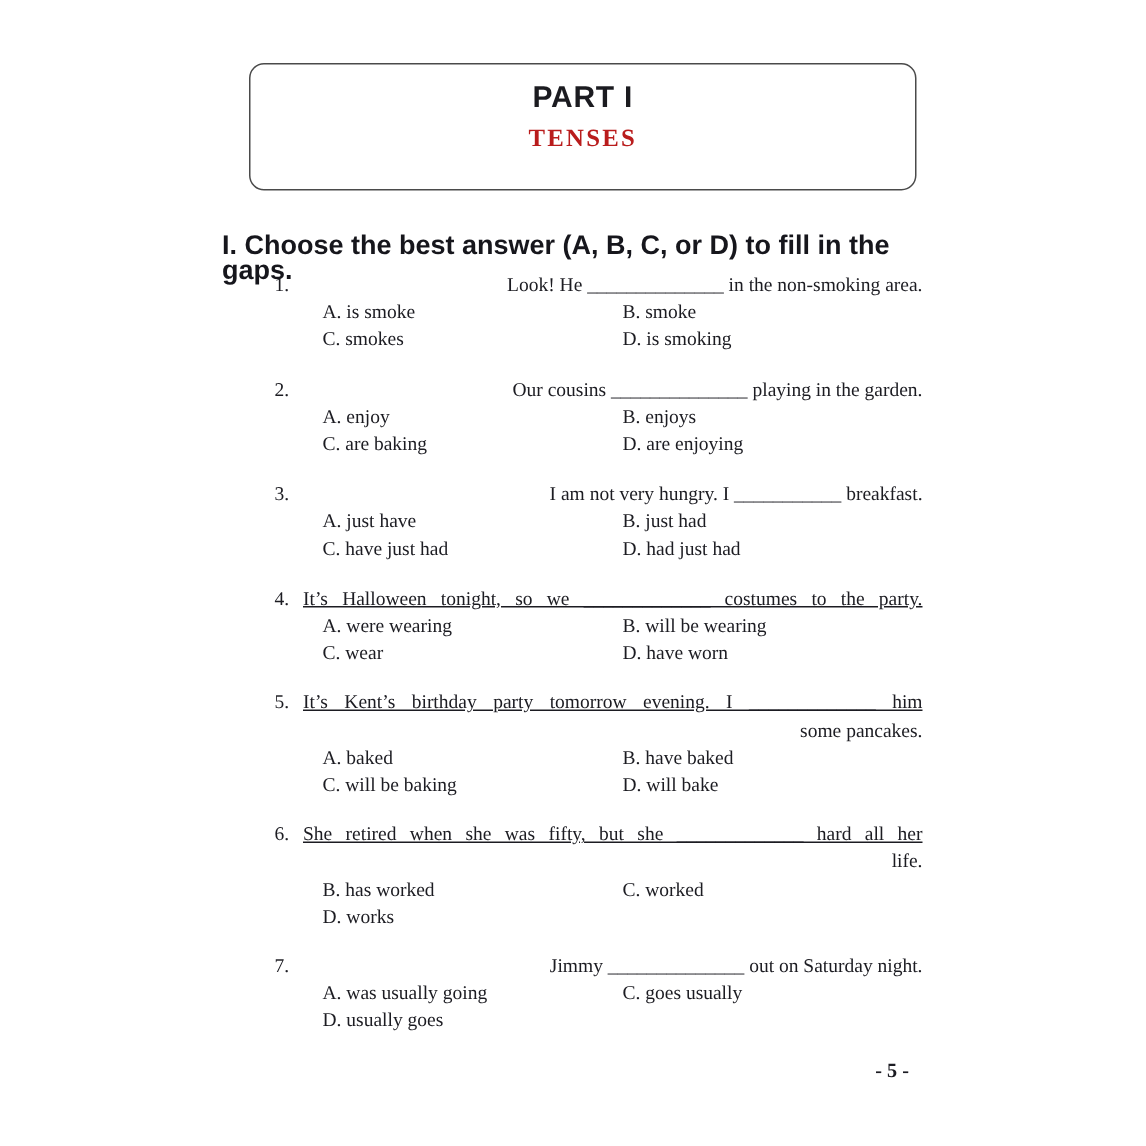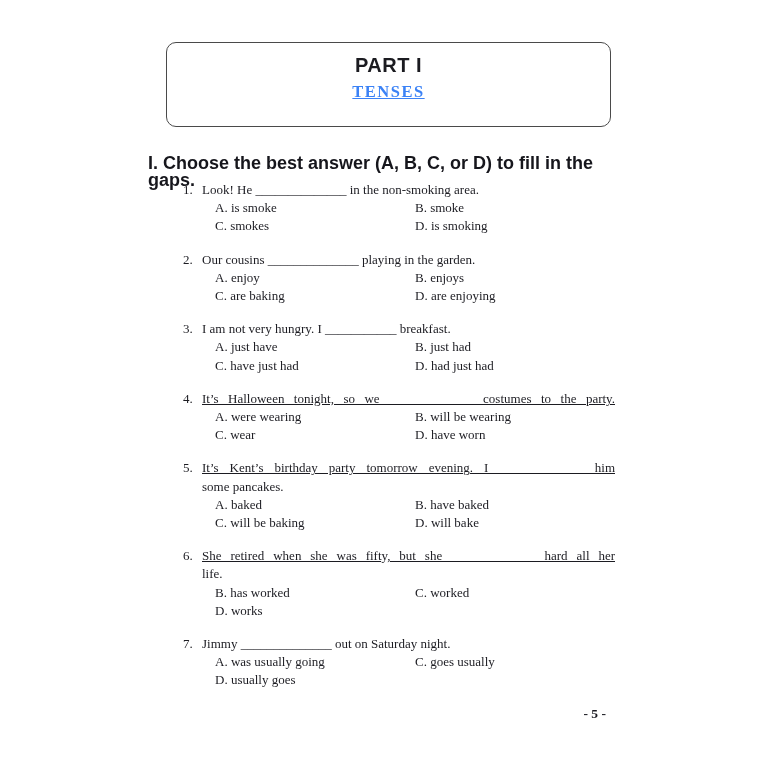--- a/index.html
+++ b/index.html
@@ -31,22 +31,21 @@
     line-height: 26px;
     letter-spacing: 0.5px;
     color: #1b1b20;
   }
   .section-title {
     font-family: "Liberation Serif", serif;
     font-weight: 700;
     font-size: 16.5px;
     line-height: 27px;
     letter-spacing: 1.5px;
-    color: #3b82f6;
-    text-decoration: underline;
+    color: #b91c1c;
   }
   .instruction {
     position: absolute;
     left: 148px;
     top: 155px;
     right: 145px;
     font-family: "Liberation Sans", sans-serif;
     font-weight: 700;
     font-size: 18px;
     line-height: 17px;
@@ -64,21 +63,21 @@
     margin-bottom: 15px;
   }
   .qnum {
     width: 19px;
     flex: 0 0 19px;
     line-height: 18.2px;
   }
   .qbody { flex: 1 1 auto; min-width: 0; }
   .qline {
     line-height: 18.2px;
-    text-align: left;
+    text-align: right;
   }
   .qline.stretch {
     text-align: justify;
     text-align-last: justify;
     text-decoration: underline;
   }
   .options {
     margin-left: 13px;
     display: grid;
     grid-template-columns: 200px auto;

